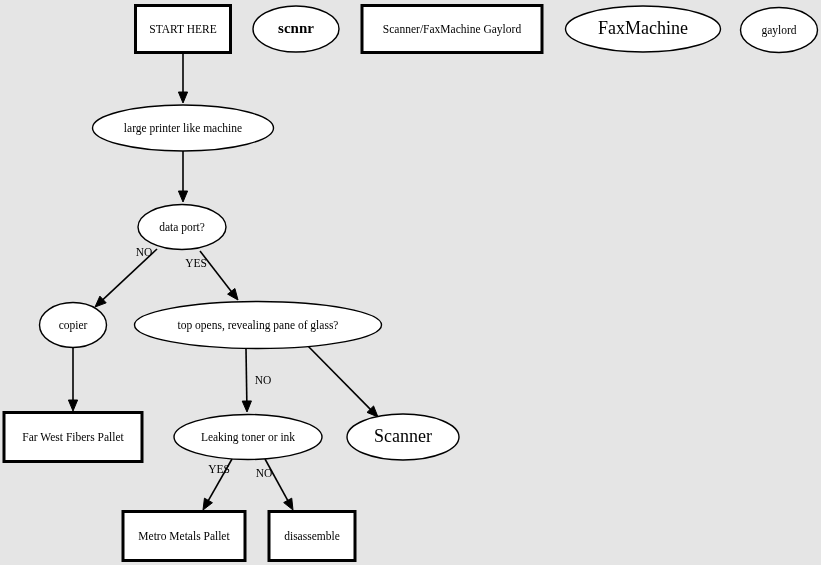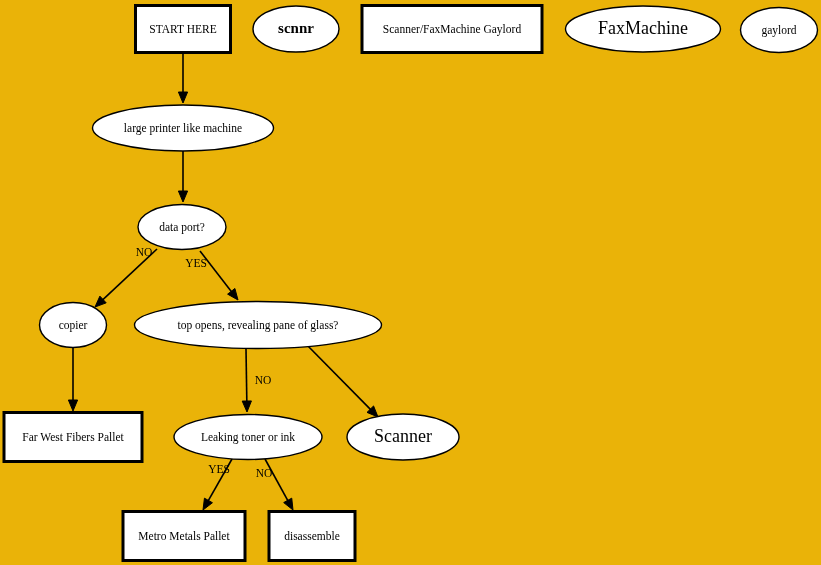--- a/index.html
+++ b/index.html
@@ -4,21 +4,21 @@
 <style>
   html, body {
     margin: 0;
     padding: 0;
     background: #ffffff;
   }
   #canvas {
     position: relative;
     width: 821px;
     height: 565px;
-    background: #eab308;
+    background: #e5e5e5;
     overflow: hidden;
     font-family: "Liberation Serif", "DejaVu Serif", serif;
   }
   svg#graph {
     position: absolute;
     top: 0;
     left: 0;
     width: 821px;
     height: 565px;
   }

